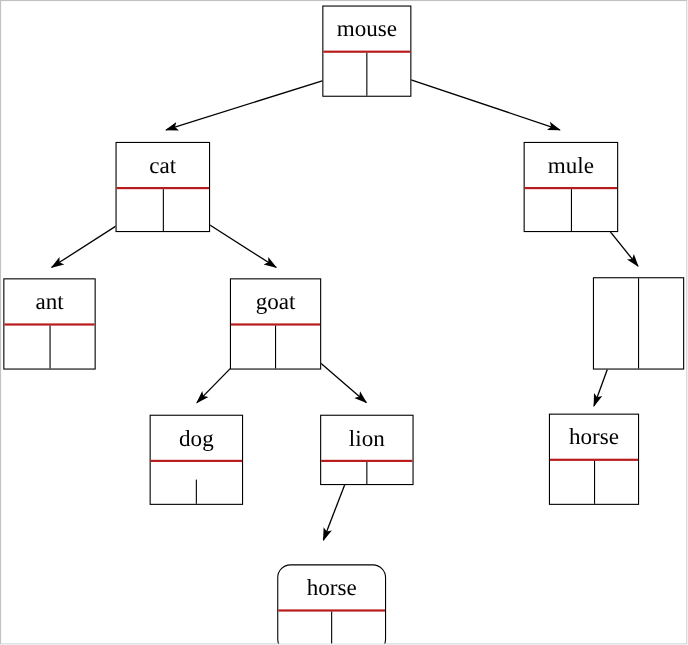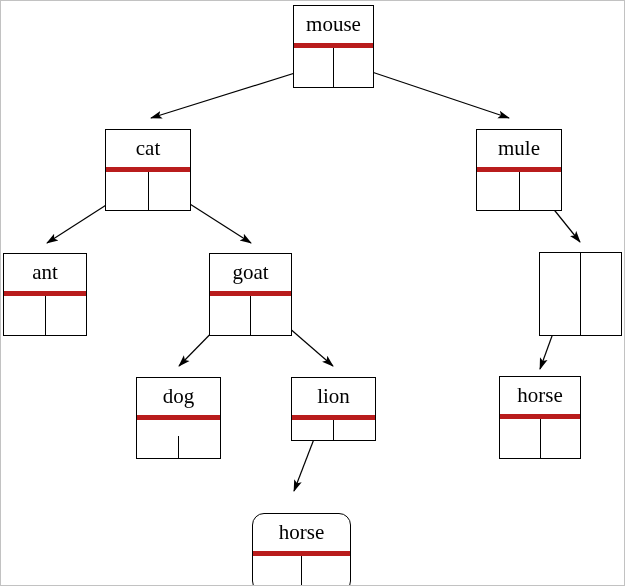--- a/index.html
+++ b/index.html
@@ -23,21 +23,21 @@
   .node {
     position: absolute;
     border: 1px solid #000000;
     box-sizing: border-box;
     background: #ffffff;
     display: flex;
     flex-direction: column;
   }
   .node .label {
     height: 42px;
-    border-bottom: 5px solid #b91c1c;
+    border-bottom: 2px solid #b91c1c;
     display: flex;
     align-items: center;
     justify-content: center;
     font-size: 21px;
     line-height: 1;
     box-sizing: border-box;
     text-align: right;
   }
   .node .ptrs {
     flex: 1;

